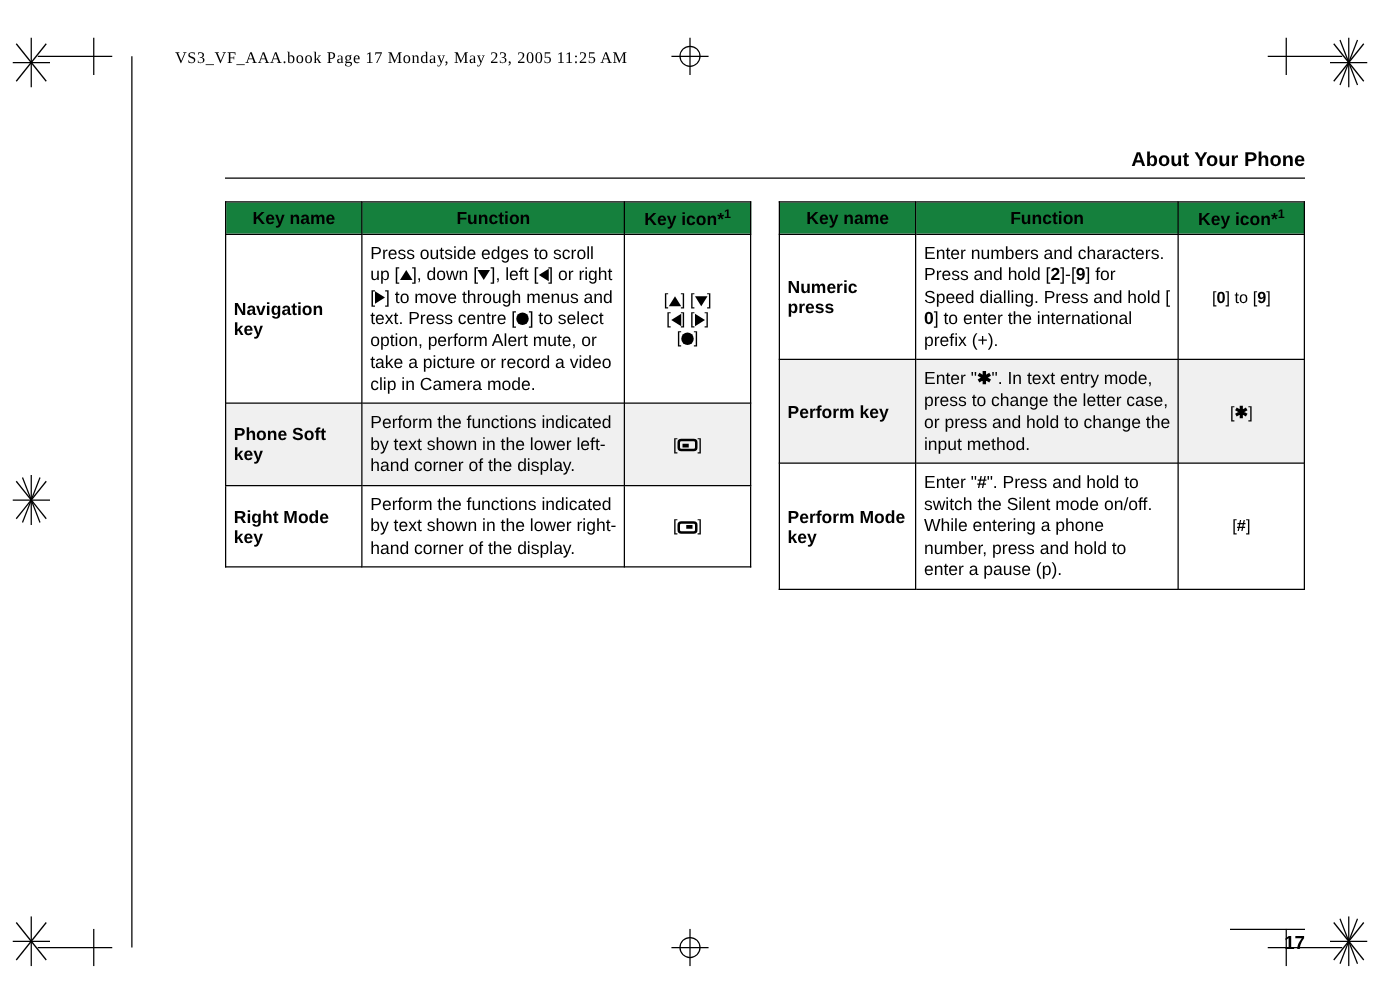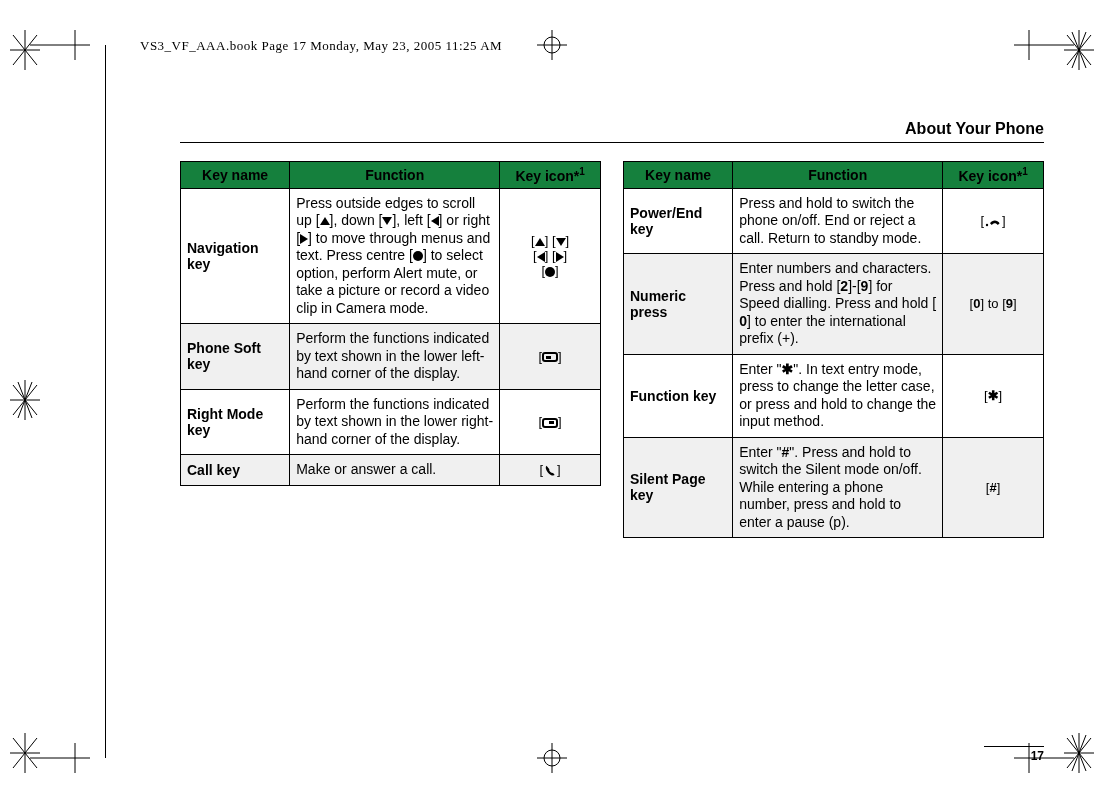--- a/index.html
+++ b/index.html
@@ -83,21 +83,21 @@
   table.keytable tbody tr:nth-child(odd) td { background:#fff; }
   td.kname { font-weight: bold; width: 26%; font-stretch: condensed;}
   td.kfunc { width: 50%; line-height:1.25;}
   td.kicon { width: 24%; text-align:center; white-space: nowrap; font-size:13px;}
   .sup { font-size:10px; vertical-align: super; }
   .pagenum {
     position:absolute;
     right:30px;
     bottom:0;
     font-weight:bold;
-    font-size:12px;
+    font-size:15px;
     border-top:1px solid #000;
     padding-top:2px;
     width:60px;
     text-align:right;
   }
   .soft { display:inline-block; width:16px; height:10px; border:2px solid #000; border-radius:3px; vertical-align:middle; position:relative;}
   .soft.left::after{content:"";position:absolute;left:2px;top:2px;width:5px;height:3px;background:#000;}
   .soft.right::after{content:"";position:absolute;right:2px;bottom:2px;width:5px;height:3px;background:#000;}
   .call { display:inline-block; width:14px; height:14px; vertical-align:middle;}
   .end { display:inline-block; width:18px; height:14px; vertical-align:middle;}
@@ -216,61 +216,46 @@
             <tr>
               <td class="kname">Phone Soft key</td>
               <td class="kfunc">Perform the functions indicated by text shown in the lower left-hand corner of the display.</td>
               <td class="kicon"><span class="bracket">[</span><span class="soft left"></span><span class="bracket">]</span></td>
             </tr>
             <tr>
               <td class="kname">Right Mode key</td>
               <td class="kfunc">Perform the functions indicated by text shown in the lower right-hand corner of the display.</td>
               <td class="kicon"><span class="bracket">[</span><span class="soft right"></span><span class="bracket">]</span></td>
             </tr>
-            <tr>
-              <td class="kname">Call key</td>
-              <td class="kfunc">Make or answer a call.</td>
-              <td class="kicon"><span class="bracket">[</span><svg class="call" viewBox="0 0 24 24">
-                  <path d="M6 3 C4 5 4 9 8 14 C12 19 17 21 20 19 L17 15 C15 17 9 11 11 9 Z" fill="#000"></path>
-                </svg><span class="bracket">]</span></td>
-            </tr>
           </tbody>
       </table>
     </div>
 
     <div class="col">
       <table class="keytable">
         <thead>
           <tr>
             <th>Key name</th>
             <th>Function</th>
             <th><span>Key icon*</span><span class="sup">1</span></th>
           </tr>
         </thead>
         <tbody id="right-body">
             <tr>
-              <td class="kname">Power/End key</td>
-              <td class="kfunc">Press and hold to switch the phone on/off. End or reject a call. Return to standby mode.</td>
-              <td class="kicon"><span class="bracket">[</span><svg class="end" viewBox="0 0 30 20">
-                  <circle cx="5" cy="15" r="2" fill="#000"></circle>
-                  <path d="M10 12 C14 6 22 6 26 12 L23 15 C20 11 16 11 13 15 Z" fill="#000"></path>
-                </svg><span class="bracket">]</span></td>
-            </tr>
-            <tr>
               <td class="kname">Numeric press</td>
               <td class="kfunc">Enter numbers and characters. Press and hold [<span class="thin">2</span>]-[<span class="thin">9</span>] for Speed dialling. Press and hold [<span class="thin">0</span>] to enter the international prefix (+).</td>
               <td class="kicon"><span class="bracket">[</span><span class="thin">0</span><span class="bracket">]</span> to <span class="bracket">[</span><span class="thin">9</span><span class="bracket">]</span></td>
             </tr>
             <tr>
-              <td class="kname">Function key</td>
+              <td class="kname">Perform key</td>
               <td class="kfunc">Enter "<span class="ast">✱</span>". In text entry mode, press to change the letter case, or press and hold to change the input method.</td>
               <td class="kicon"><span class="bracket">[</span><span class="ast">✱</span><span class="bracket">]</span></td>
             </tr>
             <tr>
-              <td class="kname">Silent Page key</td>
+              <td class="kname">Perform Mode key</td>
               <td class="kfunc">Enter "<span class="hash">#</span>". Press and hold to switch the Silent mode on/off. While entering a phone number, press and hold to enter a pause (p).</td>
               <td class="kicon"><span class="bracket">[</span><span class="hash">#</span><span class="bracket">]</span></td>
             </tr>
           </tbody>
       </table>
     </div>
 
   </div>
 
   <div class="pagenum">17</div>

